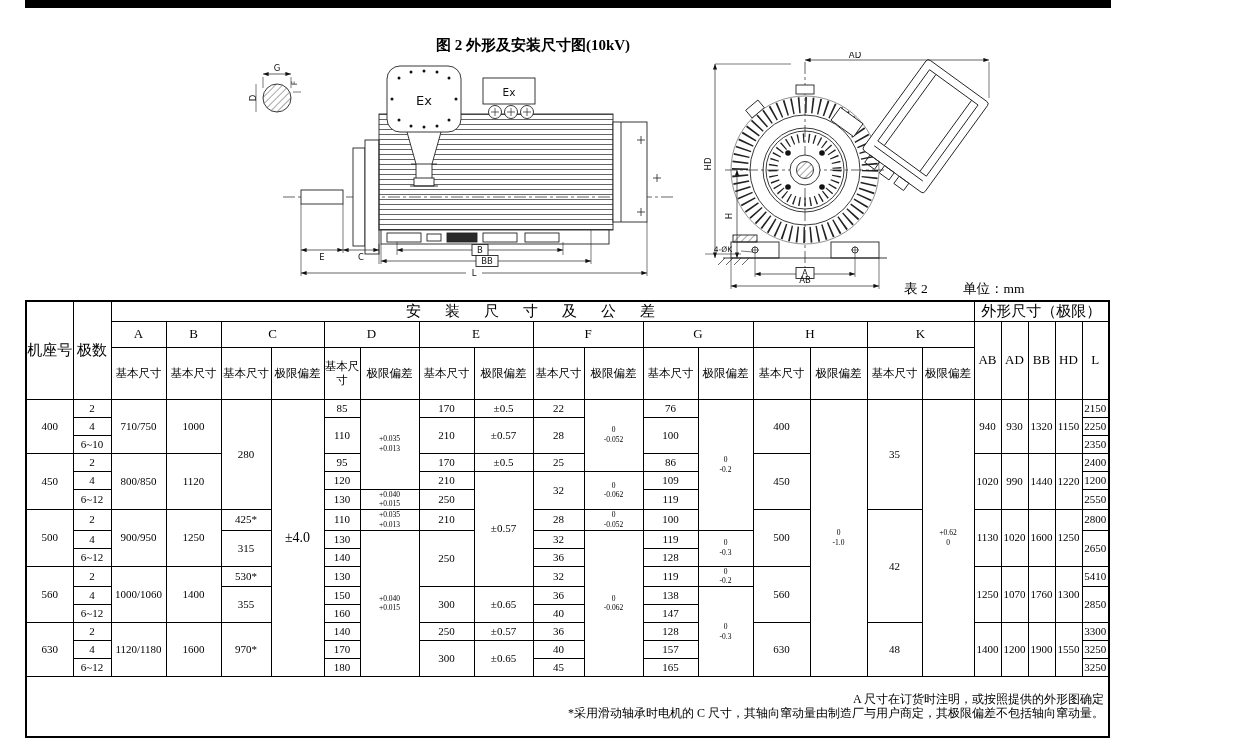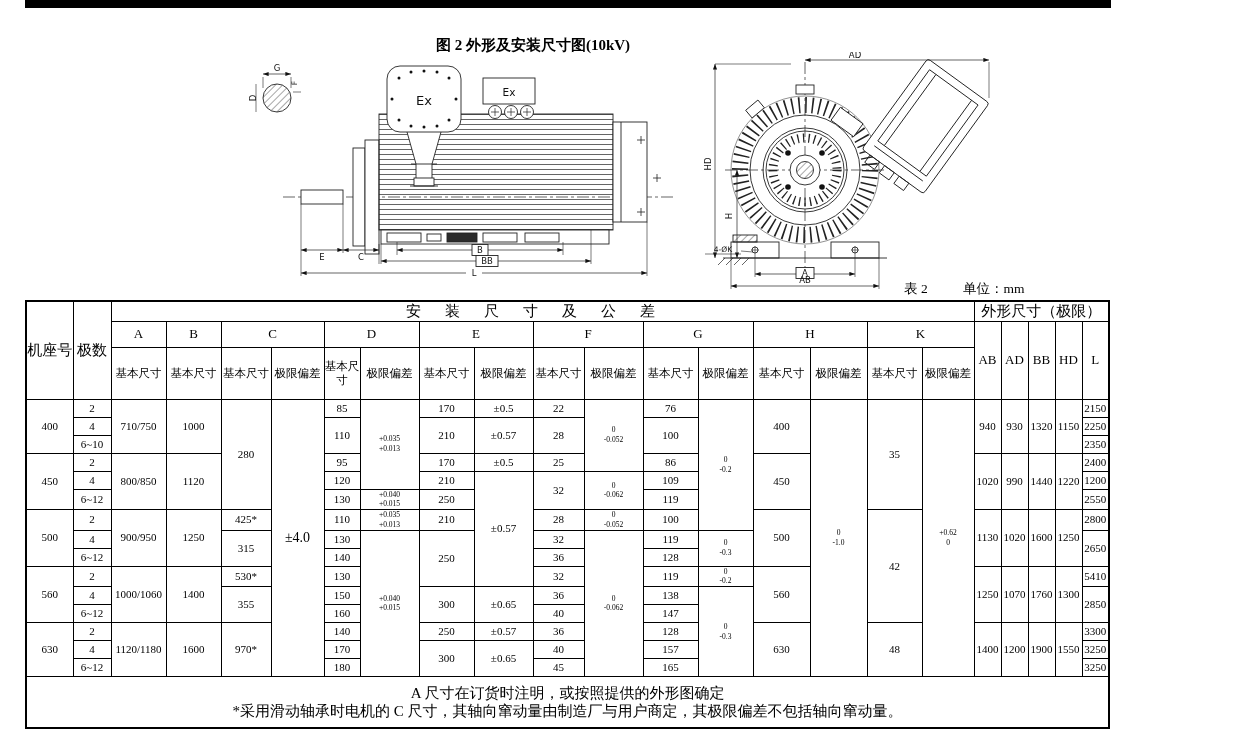--- a/index.html
+++ b/index.html
@@ -16,21 +16,21 @@
              table-layout:fixed;border:2px solid #000;font-size:11px}
   .dims td{border:1px solid #000;text-align:center;vertical-align:middle;padding:0;
            line-height:1.15;overflow:hidden}
   tr.hr1{height:20px} .hr1 td{font-size:15px}
   td.install{letter-spacing:1.6em}
   tr.hr2{height:26px} .hr2 td{font-size:13px}
   tr.hr3{height:52px} .hr3 td{font-size:11.5px;line-height:1.25}
   tr.br{height:18px}
   td.tol{font-size:7.5px;line-height:1.3;white-space:pre-line}
   td.ctol{font-size:14px}
-  tr.fr td{text-align:center;font-size:15px;padding:7px 4px;line-height:1.2}
+  tr.fr td{text-align:right;font-size:12px;padding:15px 4px;line-height:1.2}
   svg text{font-family:"DejaVu Sans","Liberation Sans",sans-serif}
 </style>
 </head>
 <body>
 
 <div class="page">
   <div class="topbar"></div>
   <div class="fig-title">图 2 外形及安装尺寸图(10kV)</div>
 
   <svg class="fig" viewBox="0 0 1085 240">

